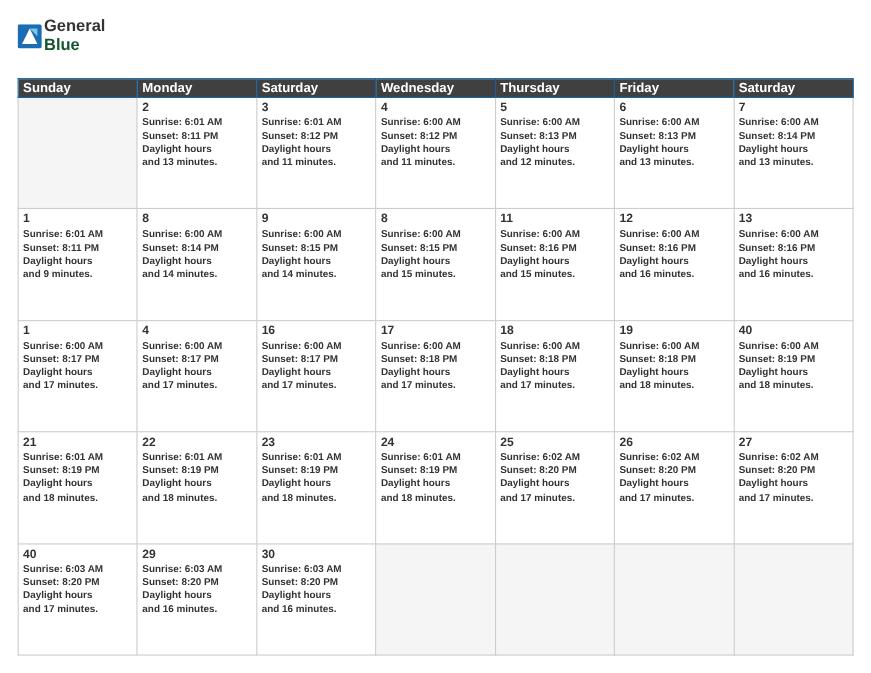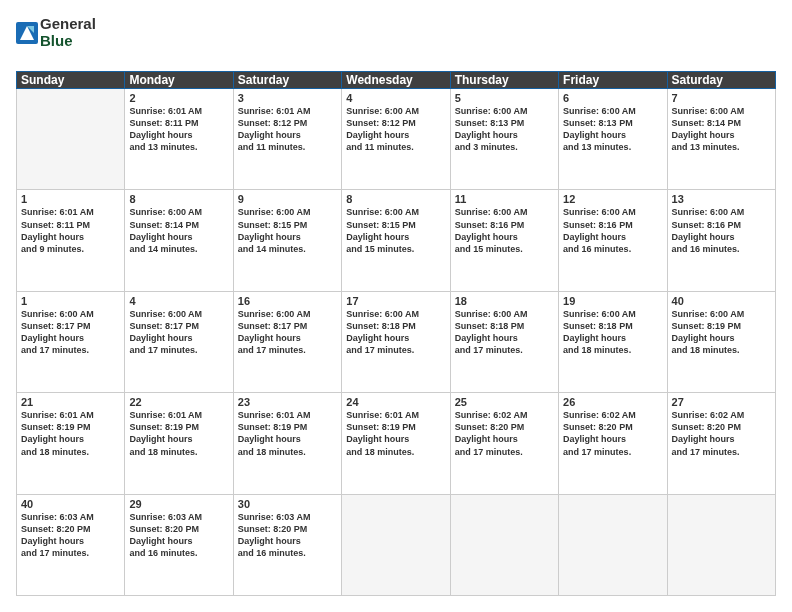--- a/index.html
+++ b/index.html
@@ -139,21 +139,21 @@
           <td>
             <span class="day-num">3</span>
             <div class="day-info"><span>Sunrise: 6:01 AM</span><br><span>Sunset: 8:12 PM</span><br><span>Daylight hours</span><br><span>and 11 minutes.</span></div>
           </td>
           <td>
             <span class="day-num">4</span>
             <div class="day-info"><span>Sunrise: 6:00 AM</span><br><span>Sunset: 8:12 PM</span><br><span>Daylight hours</span><br><span>and 11 minutes.</span></div>
           </td>
           <td>
             <span class="day-num">5</span>
-            <div class="day-info"><span>Sunrise: 6:00 AM</span><br><span>Sunset: 8:13 PM</span><br><span>Daylight hours</span><br><span>and 3 minutes.</span></div>
+            <div class="day-info"><span>Sunrise: 6:00 AM</span><br><span>Sunset: 8:13 PM</span><br><span>Daylight hours</span><br><span>and 12 minutes.</span></div>
           </td>
           <td>
             <span class="day-num">6</span>
             <div class="day-info"><span>Sunrise: 6:00 AM</span><br><span>Sunset: 8:13 PM</span><br><span>Daylight hours</span><br><span>and 13 minutes.</span></div>
           </td>
           <td>
             <span class="day-num">7</span>
             <div class="day-info"><span>Sunrise: 6:00 AM</span><br><span>Sunset: 8:14 PM</span><br><span>Daylight hours</span><br><span>and 13 minutes.</span></div>
           </td>
         </tr>

